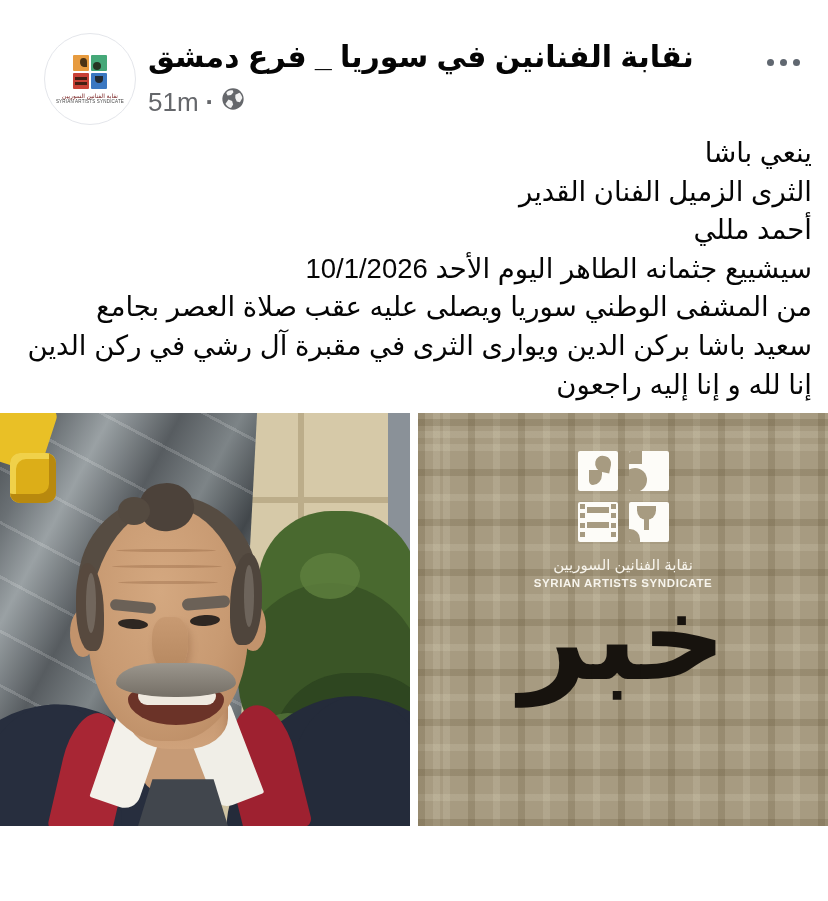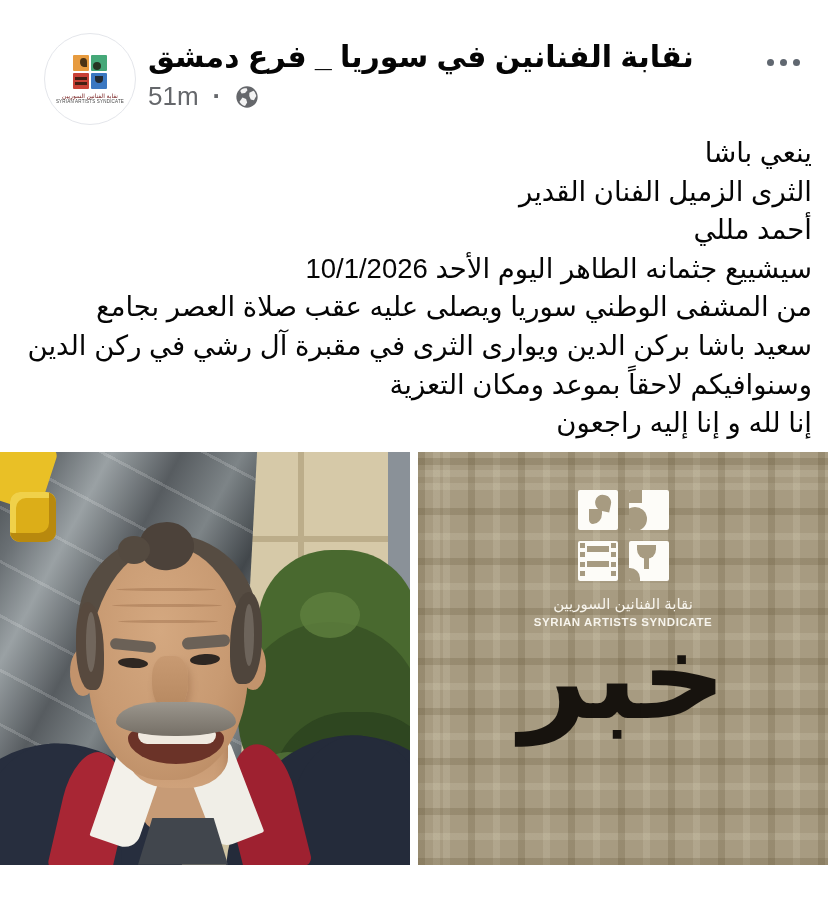--- a/index.html
+++ b/index.html
@@ -28,21 +28,21 @@
   .av-g{position:absolute;background:rgba(30,22,10,.78);}
   .av-tl .av-g{left:7px;top:3px;width:7px;height:9px;border-radius:50% 50% 0 60%;}
   .av-tr .av-g{left:2px;top:7px;width:8px;height:8px;border-radius:50%;}
   .av-bl .av-g{left:2px;top:4px;width:12px;height:3px;box-shadow:0 5px 0 rgba(30,22,10,.78);}
   .av-br .av-g{left:4px;top:3px;width:8px;height:7px;border-radius:0 0 8px 8px;}
   .av-ar{font-size:6px;color:#7a2323;margin-top:3px;white-space:nowrap;direction:rtl;}
   .av-en{font-size:4.5px;color:#444;letter-spacing:.2px;white-space:nowrap;}
 
   .head-text{margin-left:12px;margin-top:6px;min-width:0;}
   .page-name{font-size:30px;font-weight:bold;color:var(--txt);direction:rtl;text-align:left;cursor:pointer;white-space:nowrap;}
-  .meta{display:flex;align-items:center;gap:14px;margin-top:7px;color:var(--meta);font-size:26px;}
+  .meta{display:flex;gap:7px;margin-top:13px;color:var(--meta);font-size:26px;}
   .meta .sep{font-weight:bold;}
   .menu{margin-left:auto;margin-top:18px;display:flex;gap:6px;padding:8px;cursor:pointer;}
   .menu i{width:7px;height:7px;border-radius:50%;background:#606770;display:block;}
 
   
   .body-text{direction:rtl;text-align:right;padding:9px 16px 0 16px;font-size:27.5px;line-height:38.6px;color:var(--txt);}
 
   
   .media{margin-top:9px;display:grid;grid-template-columns:410px 410px;gap:8px;height:413px;}
   .media > div{position:relative;overflow:hidden;cursor:pointer;}
@@ -180,21 +180,20 @@
     </div>
   </div>
 
   <div class="body-text" dir="rtl">
     <div>ينعي باشا</div>
     <div>الثرى الزميل الفنان القدير</div>
     <div>أحمد مللي</div>
     <div>سيشييع جثمانه الطاهر اليوم الأحد 10/1/2026</div>
     <div>من المشفى الوطني سوريا ويصلى عليه عقب صلاة العصر بجامع</div>
     <div>سعيد باشا بركن الدين ويوارى الثرى في مقبرة آل رشي في ركن الدين</div>
-    <div>وسنوافيكم لاحقاً بموعد ومكان التعزية</div>
     <div>إنا لله و إنا إليه راجعون</div>
   </div>
 
   <div class="media">
 
     <div class="photo">
       <div class="abs ph-stone"></div>
       <div class="abs ph-edge"></div>
       <div class="abs ph-col"></div>
       <div class="abs ph-marble"></div>

